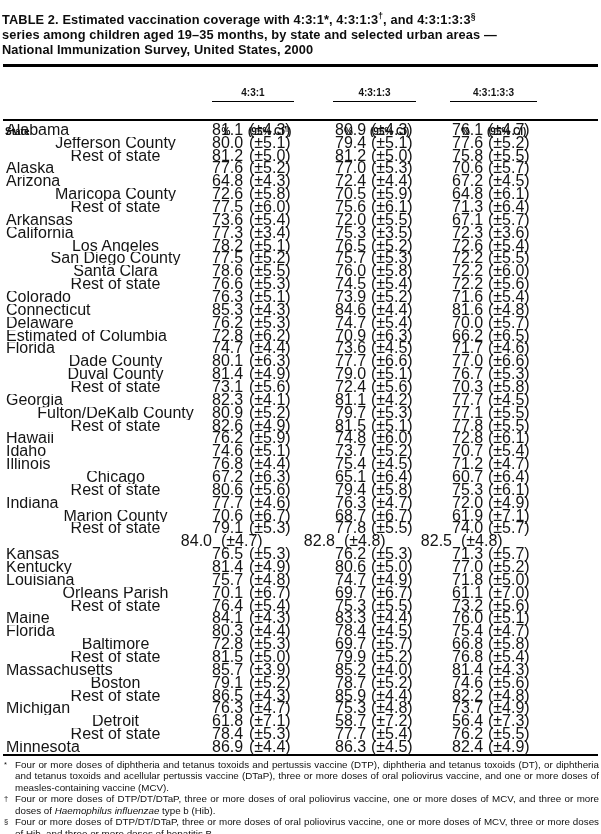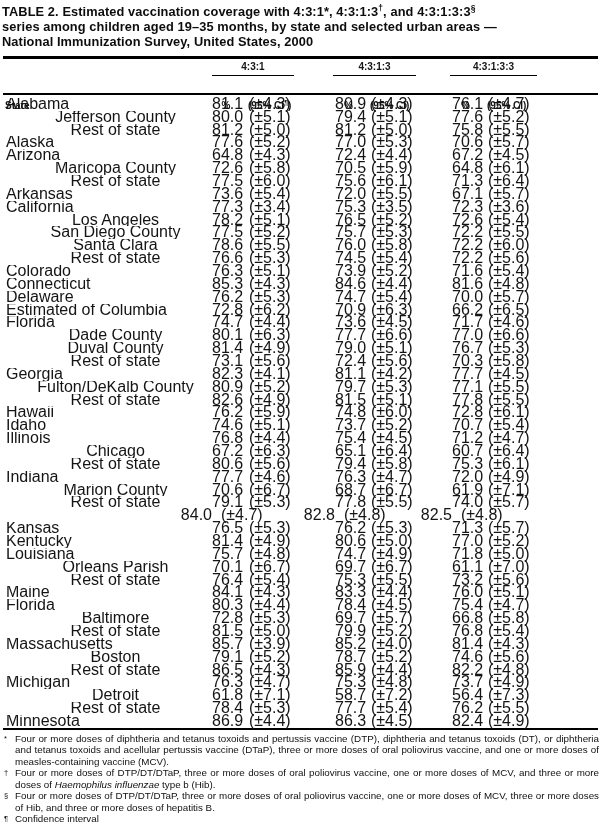--- a/index.html
+++ b/index.html
@@ -7,21 +7,21 @@
     width: 601px; height: 834px;
     background: #ffffff;
     color: #141414;
     font-family: "Liberation Sans", "DejaVu Sans", sans-serif;
     overflow: hidden;
     -webkit-font-smoothing: antialiased;
   }
   #page {
     width: 601px; height: 834px;
     box-sizing: border-box;
-    padding: 4px 2px 0 2px;
+    padding: 12px 2px 0 2px;
   }
   
   .title {
     font-weight: bold;
     font-size: 12.8px;
     line-height: 15px;
     letter-spacing: 0.1px;
     color: #0d0d0d;
   }
   .title sup { font-size: 8.5px; line-height: 0; }
@@ -31,21 +31,21 @@
     background: #000;
     width: 595px;
     margin-left: 1px;
   }
   .rule.thin { height: 2.2px; }
   .r1 { margin-top: 7px; }
   
   .ghead {
     display: grid;
     grid-template-columns: 210px 82px 39px 83px 34px 87px;
-    margin-top: 2px;
+    margin-top: 20px;
     height: 15px;
   }
   .gcell {
     border-bottom: 1.6px solid #000;
     text-align: center;
     font-weight: bold;
     font-size: 10px;
     line-height: 12px;
   }
   .subhead {

